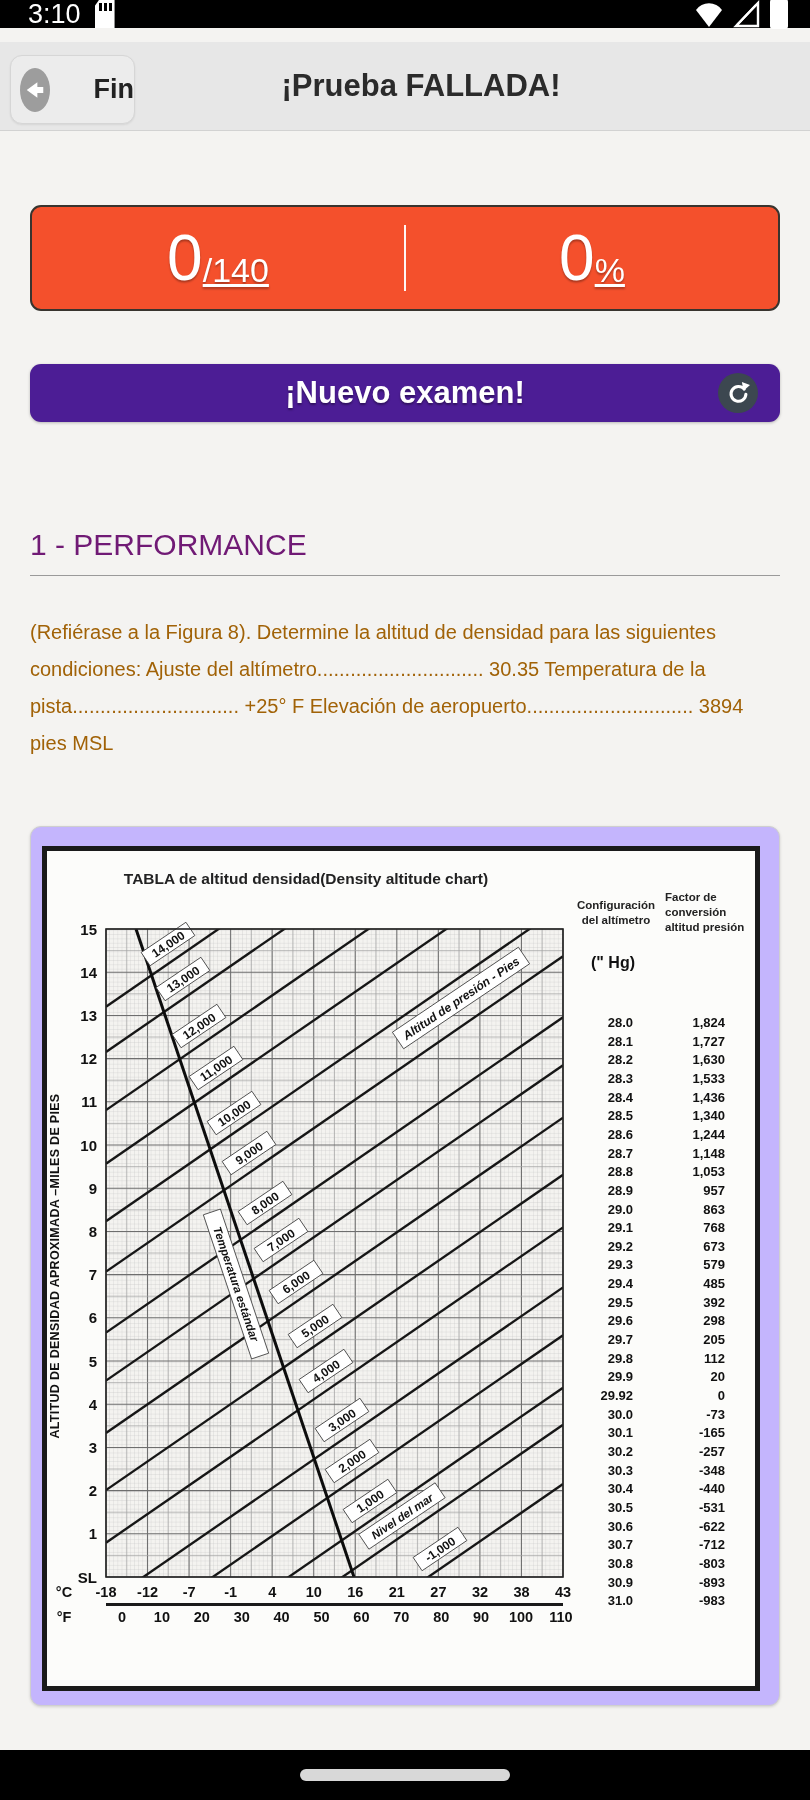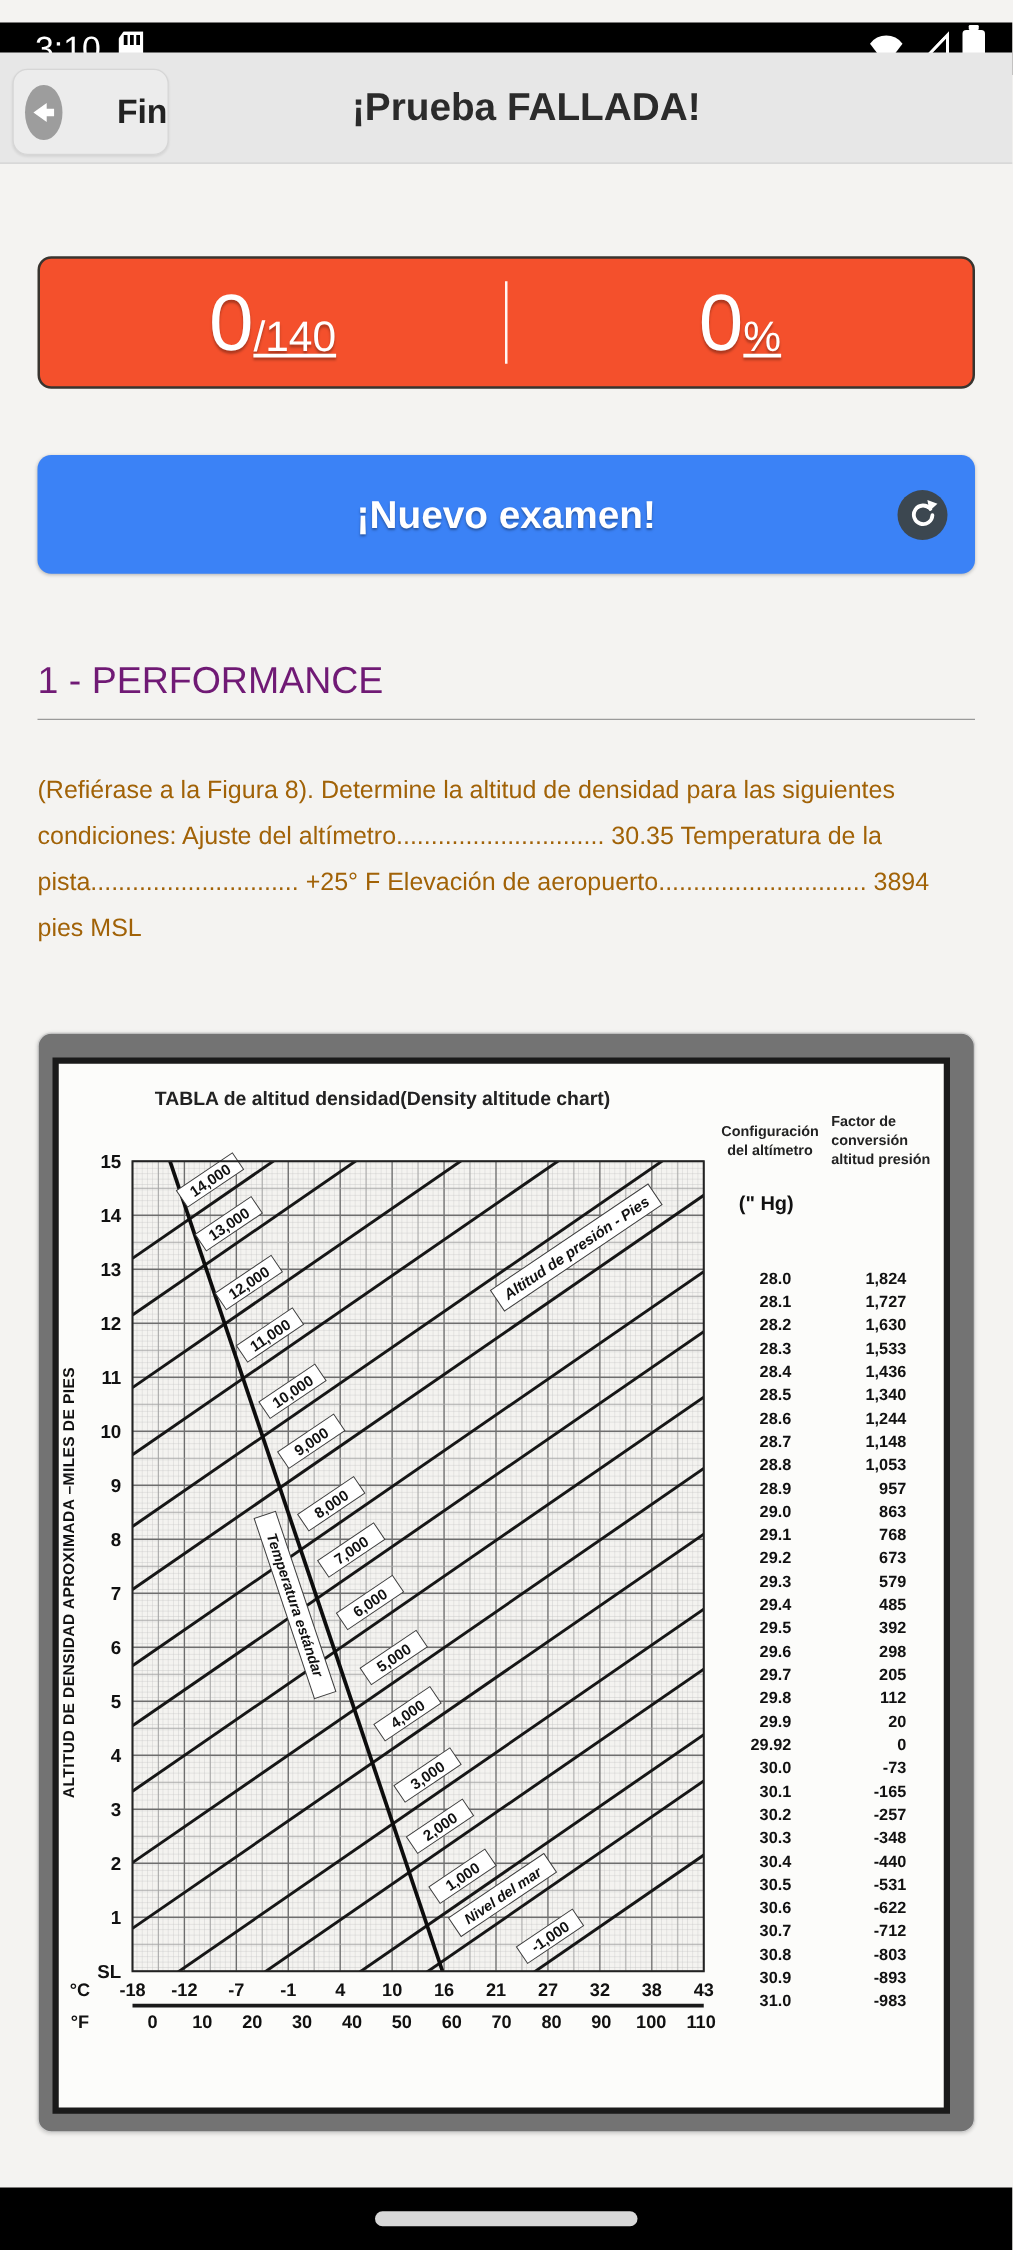--- a/index.html
+++ b/index.html
@@ -1,43 +1,43 @@
 <!DOCTYPE html>
 <html><head>
 <meta charset="utf-8">
 <style>
   html,body{margin:0;padding:0;}
   body{width:810px;height:1800px;background:#f4f3f1;font-family:"Liberation Sans",sans-serif;position:relative;overflow:hidden;}
-  .status-bar{position:absolute;left:0;top:0;width:810px;height:42px;background:#000;display:flex;align-items:center;color:#fff;margin-top:18px;}
+  .status-bar{position:absolute;left:0;top:0;width:810px;height:28px;background:#000;display:flex;align-items:center;color:#fff;}
   .status-time{font-size:27px;margin-left:28px;font-weight:400;}
   .sd-icon{width:20px;height:28px;background:#fff;margin-left:14px;clip-path:polygon(0 22%,22% 0,100% 0,100% 100%,0 100%);position:relative;}
   .sd-icon i{position:absolute;top:3px;width:3px;height:8px;background:#000;}
   .status-right{margin-left:auto;margin-right:22px;display:flex;align-items:center;gap:9px;}
   .battery{width:18px;height:30px;background:#fff;border-radius:3px;position:relative;}
   .battery:before{content:"";position:absolute;top:-4px;left:5px;width:8px;height:4px;background:#fff;border-radius:1px;}
   .header{position:absolute;left:0;top:42px;width:810px;height:88px;background:#e7e7e7;border-bottom:1px solid #d2d2d2;}
   .hdr-title{position:absolute;left:16px;top:0;width:810px;height:88px;display:flex;align-items:center;justify-content:center;font-size:31px;font-weight:700;color:#2b2b2b;}
   .fin-btn{position:absolute;left:10px;top:13px;width:123px;height:67px;background:#ececec;border:1px solid #d6d6d6;border-radius:12px;display:flex;align-items:center;cursor:pointer;box-shadow:0 1px 2px rgba(0,0,0,.08);gap:32px;}
   .fin-circle{width:44px;height:44px;border-radius:50%;background:#9d9d9d;margin-left:9px;display:flex;align-items:center;justify-content:center;}
   .fin-label{font-size:27px;font-weight:700;color:#222;margin-left:12px;}
   .nuevo-btn{position:absolute;left:640px;top:11px;width:160px;height:69px;background:#4e8fbf;border:none;border-radius:9px;display:flex;align-items:center;cursor:pointer;box-shadow:0 1px 2px rgba(0,0,0,.25);}
   .nuevo-circle{width:42px;height:42px;border-radius:50%;background:#2b5876;margin-left:10px;display:flex;align-items:center;justify-content:center;}
   .nuevo-label{font-size:26px;font-weight:700;color:#fff;margin-left:10px;text-shadow:0 1px 2px rgba(0,0,0,.35);}
   .score-panel{position:absolute;left:30px;top:205px;width:750px;height:106px;background:#f4502c;border:2px solid #38342f;border-radius:11px;box-sizing:border-box;display:flex;align-items:center;}
   .score-half{flex:1;display:flex;align-items:flex-end;justify-content:center;color:#fff;text-shadow:0 2px 2px rgba(0,0,0,.3);}
   .score-big{font-size:64px;line-height:1;font-weight:400;}
   .score-small{font-size:34px;line-height:1;margin-bottom:3px;text-decoration:underline;}
   .score-divider{width:2px;height:66px;background:rgba(255,255,255,.95);}
-  .new-exam-btn{position:absolute;left:30px;top:364px;width:750px;height:95px;background:#3b82f6;border:none;border-radius:11px;cursor:pointer;display:flex;align-items:center;justify-content:center;box-shadow:0 1px 3px rgba(0,0,0,.25);}
+  .new-exam-btn{position:absolute;left:30px;top:364px;width:750px;height:58px;background:#4c1d95;border:none;border-radius:11px;cursor:pointer;display:flex;align-items:center;justify-content:center;box-shadow:0 1px 3px rgba(0,0,0,.25);}
   .new-exam-label{font-size:31px;font-weight:700;color:#fff;text-shadow:0 2px 2px rgba(0,0,0,.35);}
   .new-exam-circle{position:absolute;right:22px;top:50%;margin-top:-20px;width:40px;height:40px;border-radius:50%;background:#3c4750;display:flex;align-items:center;justify-content:center;}
   .section-title{position:absolute;left:30px;top:528px;width:750px;font-size:30px;color:#701a75;font-weight:400;}
   .section-rule{position:absolute;left:30px;top:575px;width:750px;height:0;border:none;border-top:1px solid #9a9a9a;margin:0;}
   .question-text{position:absolute;left:30px;top:594px;width:752px;font-size:20px;line-height:37px;color:#a16207;}
-  .figure-card{position:absolute;left:30px;top:826px;width:750px;height:880px;background:#737373;border:1px solid #cfcfcf;border-radius:11px;box-sizing:border-box;box-shadow:0 1px 3px rgba(0,0,0,.15);overflow:hidden;}
+  .figure-card{position:absolute;left:30px;top:826px;width:750px;height:880px;background:#c4b5fd;border:1px solid #cfcfcf;border-radius:11px;box-sizing:border-box;box-shadow:0 1px 3px rgba(0,0,0,.15);overflow:hidden;}
   .nav-bar{position:absolute;left:0;top:1750px;width:810px;height:50px;background:#000;display:flex;align-items:center;justify-content:center;}
   .home-pill{width:210px;height:12px;border-radius:6px;background:#d8d8d8;cursor:pointer;}
 </style>
 </head>
 <body>
 
 <div class="status-bar">
   <span class="status-time">3:10</span>
   <span class="sd-icon">
       <i style="left:4px"></i>

